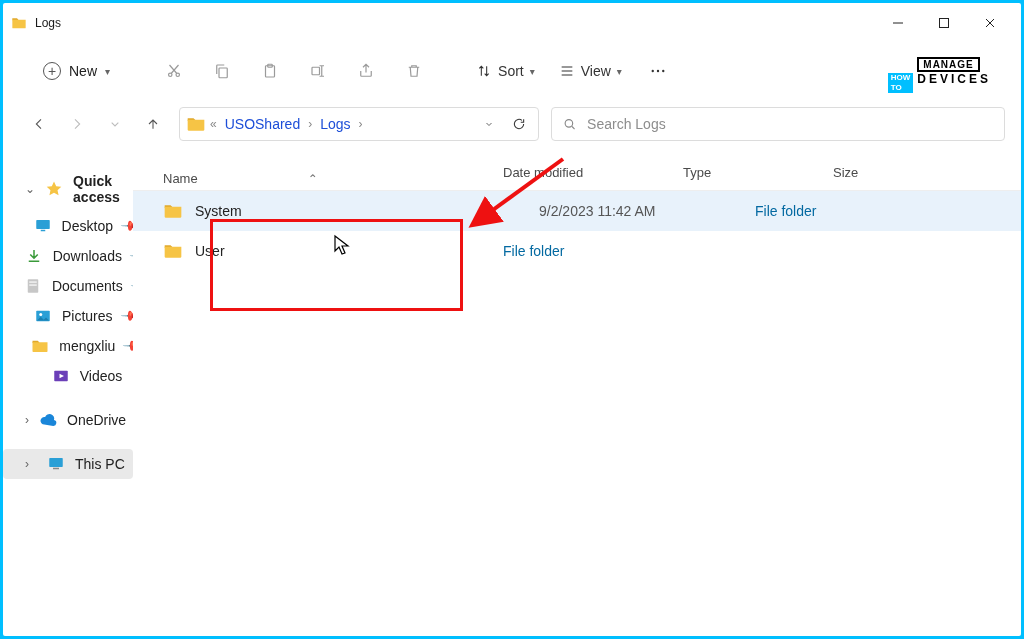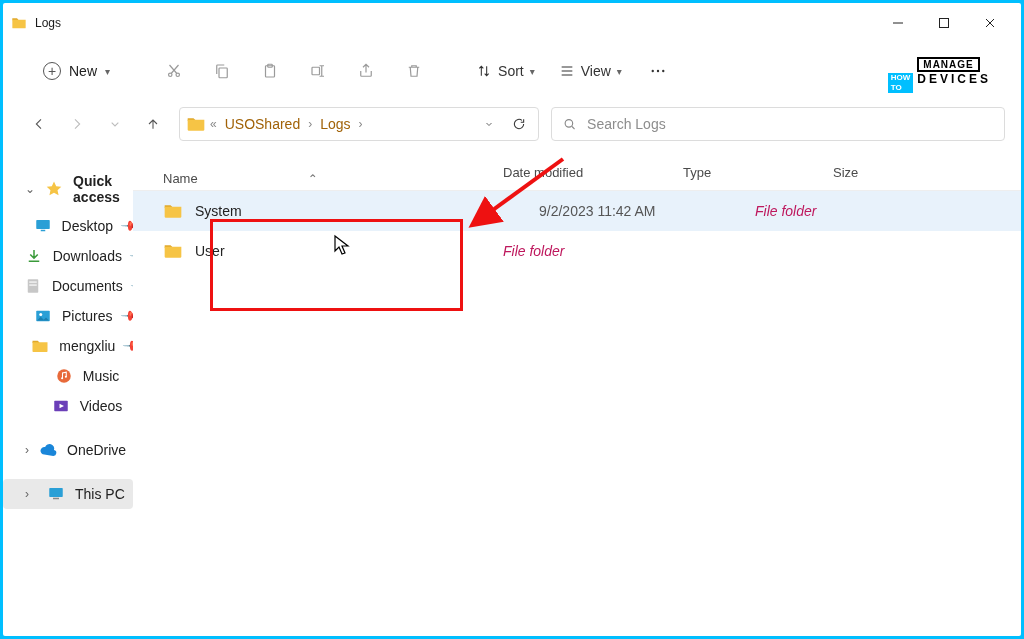--- a/index.html
+++ b/index.html
@@ -34,21 +34,21 @@
   .logo-right .l1 { font-size:10px; border:2px solid #000; padding:0 4px; }
   .logo-right .l2 { font-size:12px; letter-spacing:3px; }
 
   
   .navrow { display:flex; align-items:center; gap:12px; padding: 8px 16px 8px 22px; }
   .navbtns { display:flex; align-items:center; gap:10px; }
   .navbtn { width:28px; height:28px; display:flex; align-items:center; justify-content:center; color:#555; border-radius:4px; cursor:pointer; }
   .navbtn.disabled { color:#bcbcbc; cursor:default; }
   .navbtn svg { width:16px; height:16px; }
   .addrbar { flex:0 0 360px; display:flex; align-items:center; border:1px solid #dcdcdc; border-radius:4px; height:34px; padding: 0 6px; gap:4px; background:#fff; }
-  .addrbar .crumb { display:flex; align-items:flex-end; gap:6px; padding:0 4px; font-size:14px; color:#a16207; cursor:pointer; }
+  .addrbar .crumb { display:flex; align-items:flex-end; gap:6px; padding:0 4px; font-size:14px; color:#1d4ed8; cursor:pointer; }
   .addrbar .crumb-sep { color:#888; font-size:12px; }
   .addrbar .flex1 { flex:1; }
   .addrbar .abtn { width:26px; height:26px; display:flex; align-items:center; justify-content:center; color:#555; cursor:pointer; }
   .searchbox { flex:1; display:flex; align-items:center; border:1px solid #dcdcdc; border-radius:4px; height:34px; padding:0 10px; gap:10px; color:#888; }
   .searchbox svg { width:16px; height:16px; }
   .searchbox input { border:none; outline:none; font-size:14px; width:100%; color:#222; background:transparent; }
   .searchbox input::placeholder { color:#8d8d8d; }
 
   
   .body { flex:1; display:flex; min-height:0; }
@@ -66,21 +66,21 @@
   .col-name { flex:0 0 340px; display:flex; align-items:center; gap:110px;margin-top:12px; }
   .col-name .sortind { color:#777; font-size:12px; }
   .col-date { flex:0 0 180px; }
   .col-type { flex:0 0 150px; }
   .col-size { flex:0 0 80px; }
 
   .filerow { display:flex; align-items:center; height:40px; padding-left:30px; font-size:14px; color:#222; cursor:pointer; border-radius:0; }
   .filerow.selected { background:#e8f2fb;gap:36px; }
   .filerow .c-name { flex:0 0 340px; display:flex; align-items:center; gap:12px; }
   .filerow .c-date { flex:0 0 180px; color:#555; }
-  .filerow .c-type { flex:0 0 150px; color:#be185d;font-style:italic; }
+  .filerow .c-type { flex:0 0 150px; color:#0369a1; }
   .filerow .c-size { flex:0 0 80px; color:#555; }
   .folder-svg { width:20px; height:20px; }
 
   
   .overlay { position:absolute; inset:3px; pointer-events:none; }
   .redbox { position:absolute; border:3px solid #e11; left:207px; top:216px; width:253px; height:92px; }
   .arrow { position:absolute; left:460px; top:148px; }
   .cursor { position:absolute; left:330px; top:231px; }
 
   
@@ -321,33 +321,20 @@
         <div class="left">
             <span class="ico">
               <svg viewBox="0 0 24 24" width="18" height="18">
                 <path class="ficon-tab" d="M2 5h7l2 2v1H2z"></path>
                 <path class="ficon" d="M2 7h20v12a1 1 0 0 1-1 1H3a1 1 0 0 1-1-1z"></path>
               </svg>
             </span>
             <span>mengxliu</span>
           </div>
         <span class="pin">📌</span>
-      </div>
-      <div class="sbitem child">
-        <div class="left">
-            <span class="ico">
-              <svg viewBox="0 0 24 24" width="18" height="18">
-                <circle cx="12" cy="12" r="9" fill="#e86a3a"></circle>
-                <path d="M10 15V8l5-1v6" stroke="#fff" stroke-width="1.4" fill="none"></path>
-                <circle cx="9.5" cy="15" r="1.4" fill="#fff"></circle>
-                <circle cx="14.5" cy="13" r="1.4" fill="#fff"></circle>
-              </svg>
-            </span>
-            <span>Music</span>
-          </div>
       </div>
       <div class="sbitem child">
         <div class="left">
             <span class="ico">
               <svg viewBox="0 0 24 24" width="18" height="18">
                 <rect x="3" y="5" width="18" height="14" rx="1" fill="#6b3fb8"></rect>
                 <path d="M10 9l6 3-6 3z" fill="#fff"></path>
               </svg>
             </span>
             <span>Videos</span>

